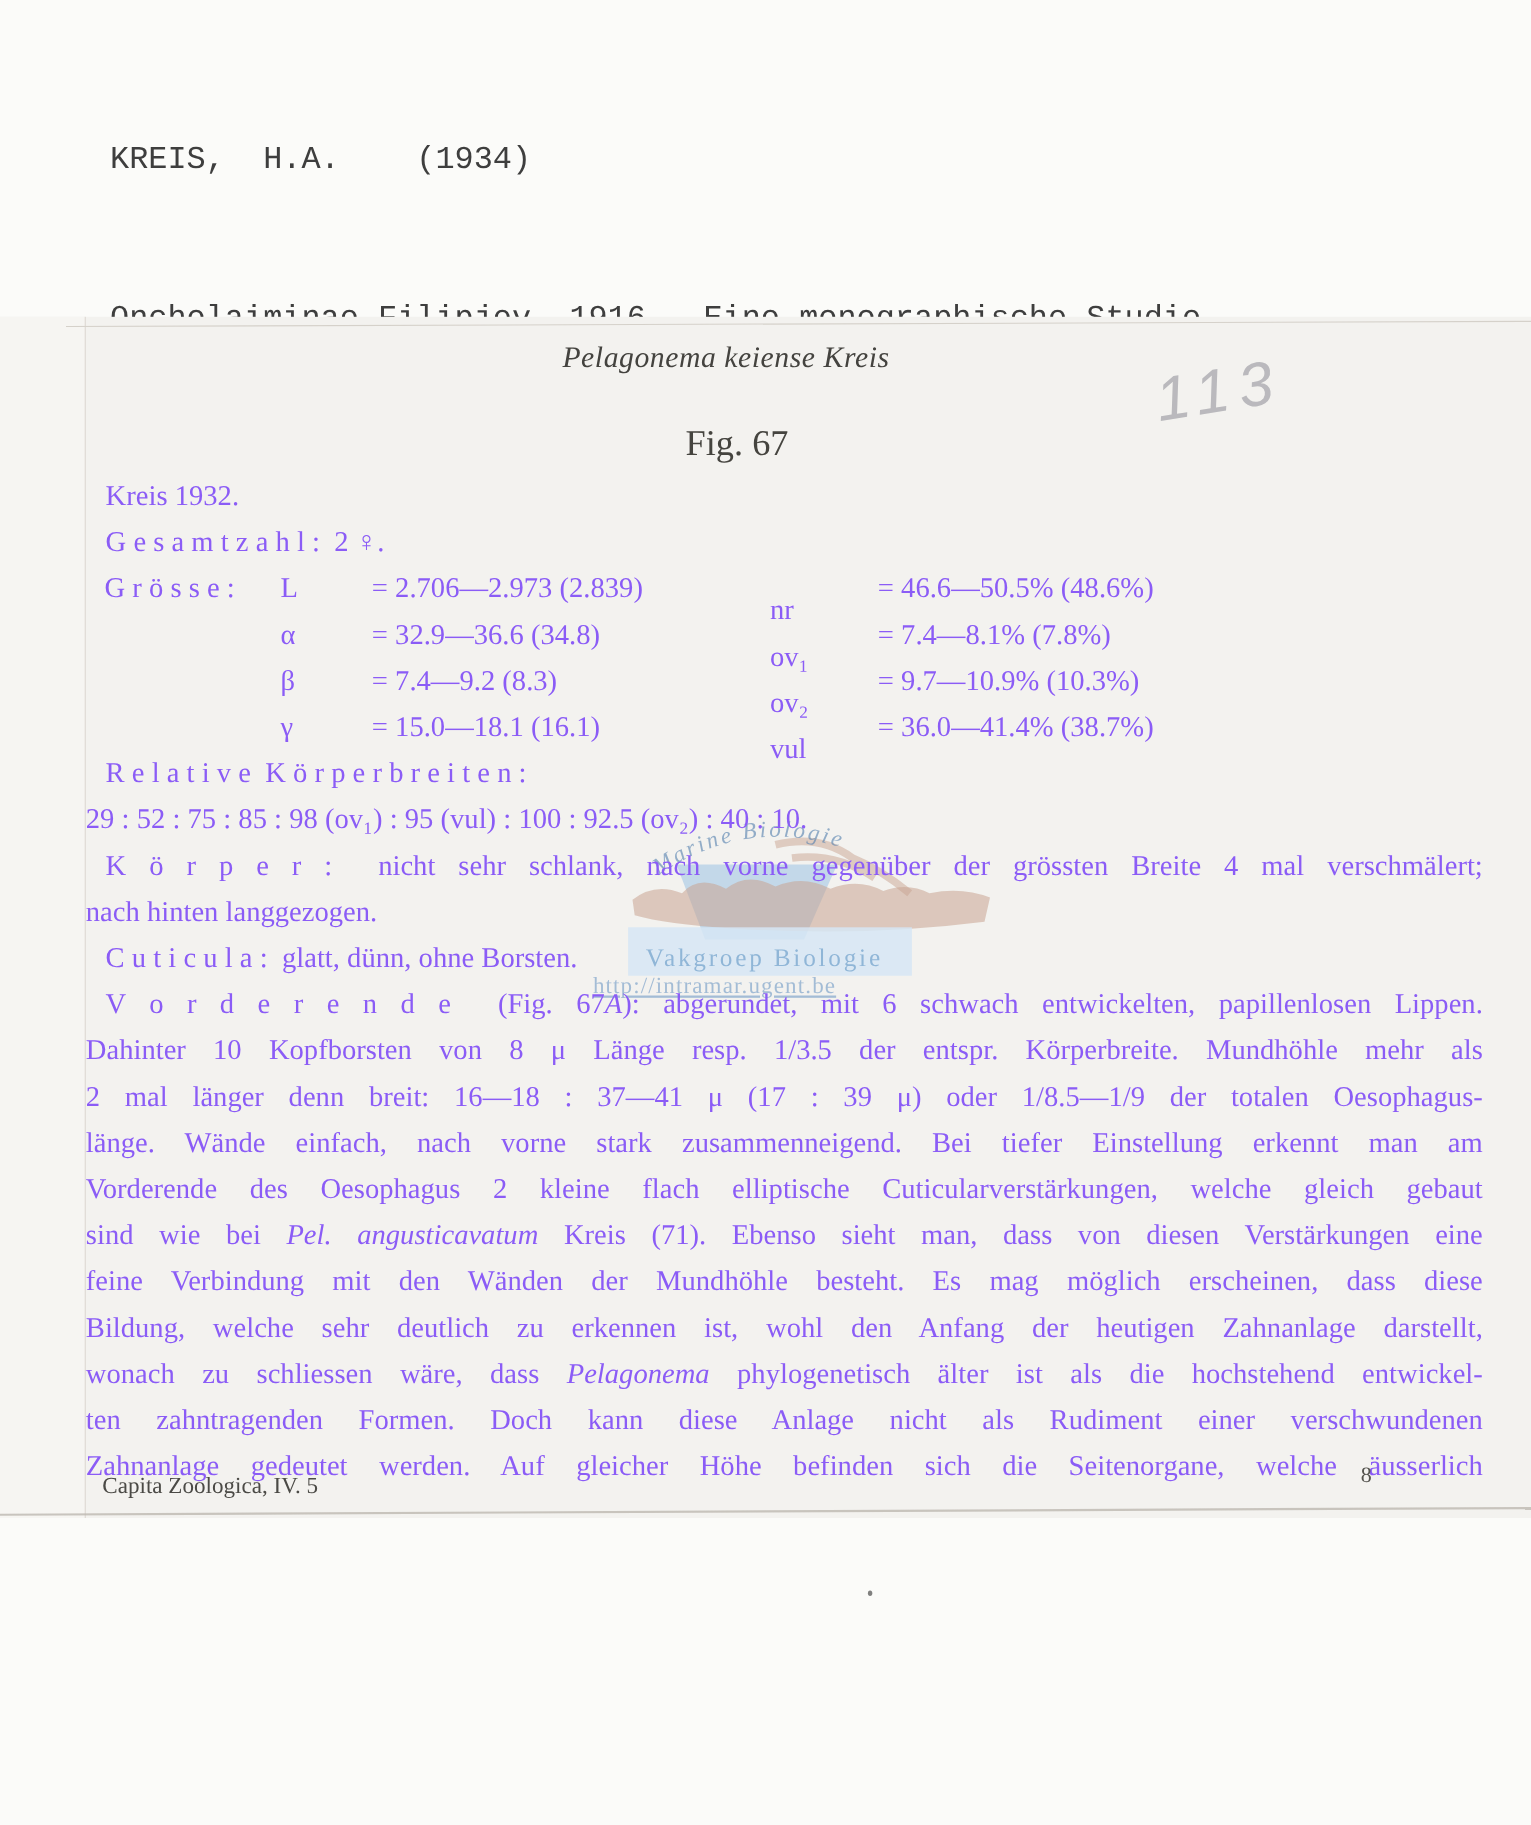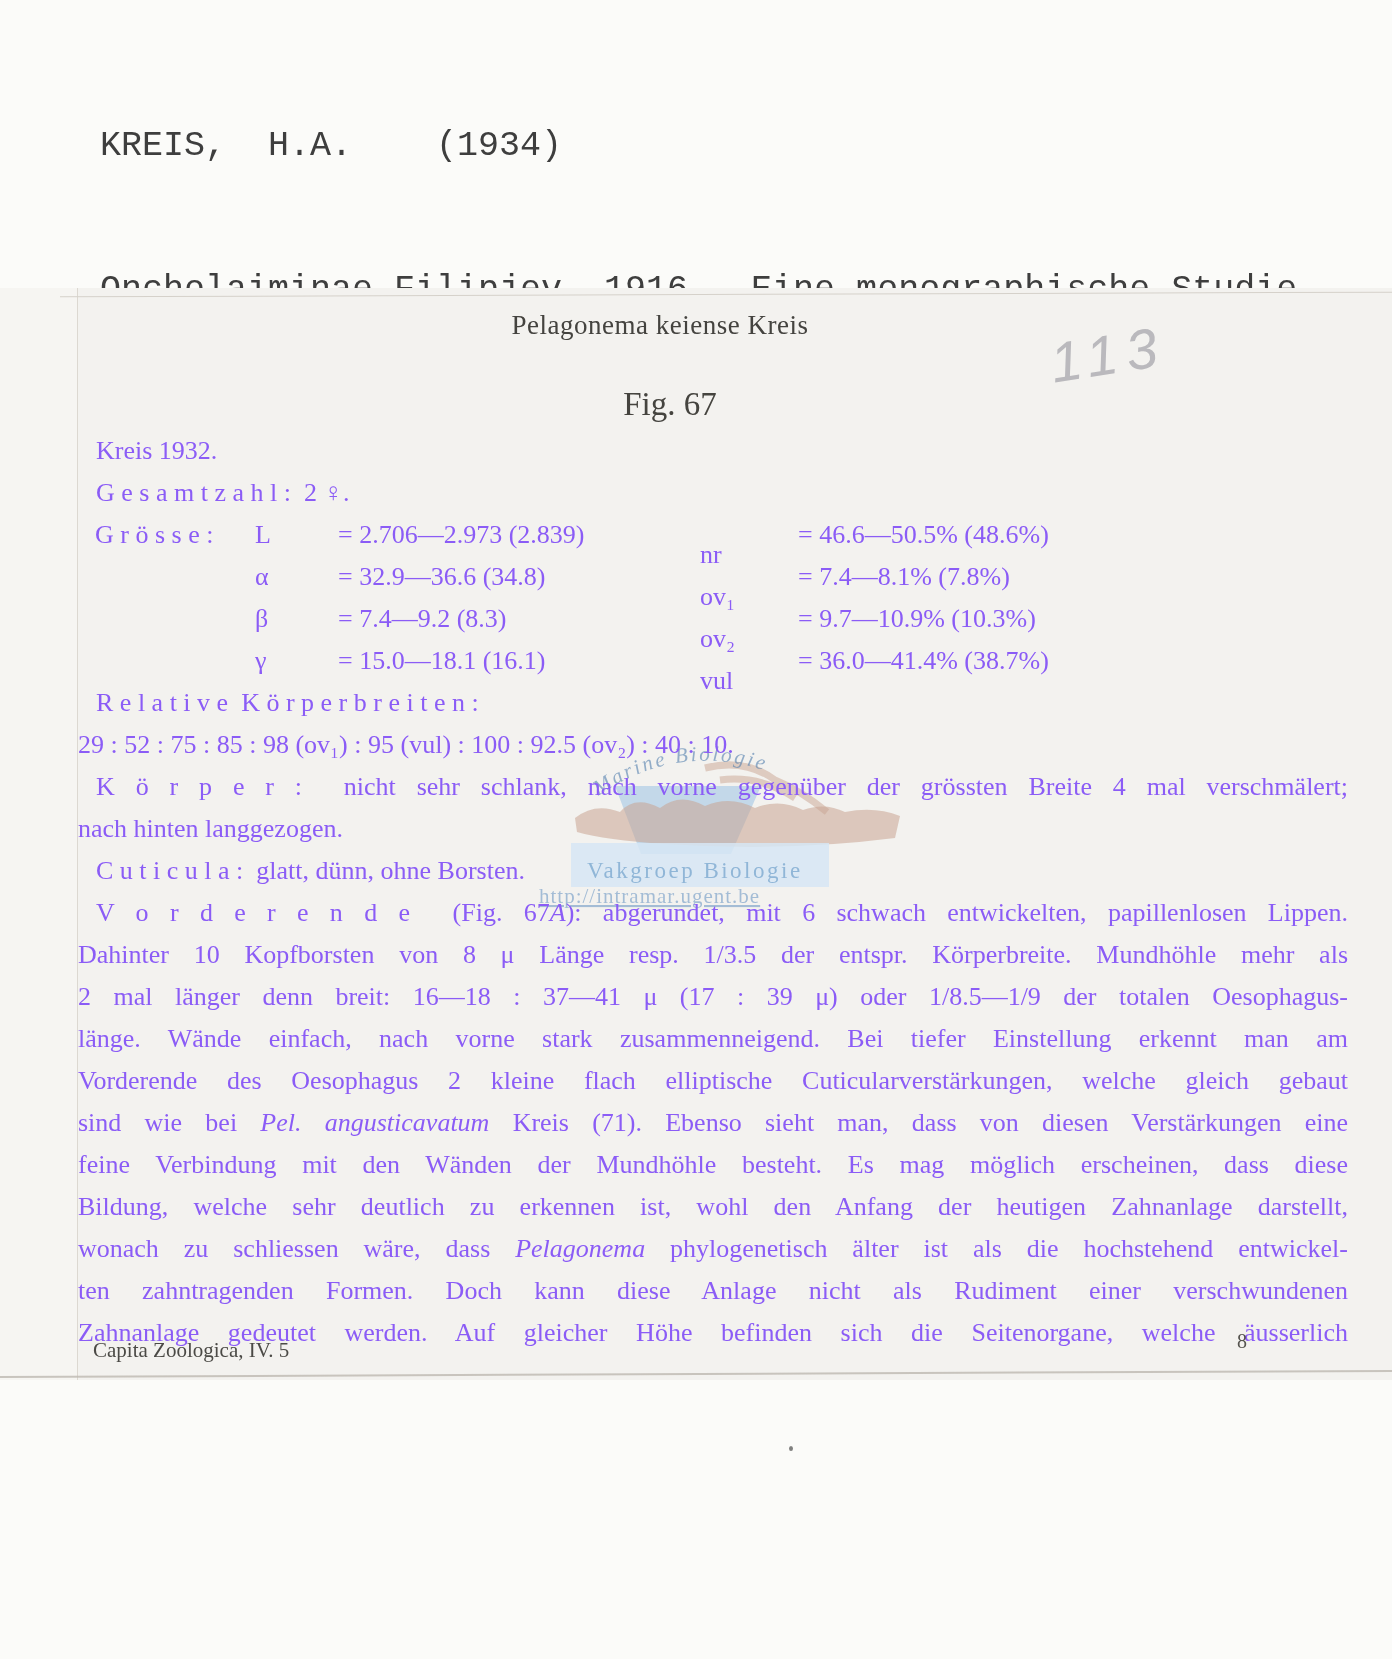--- a/index.html
+++ b/index.html
@@ -9,21 +9,21 @@
     background:#fbfbf9;
     font-family:"Liberation Serif","DejaVu Serif",serif;
     color:#3c3b38;
     overflow:hidden;
   }
 
   
   .citation {
     position:absolute; left:100px; top:26px;
     font-family:"Liberation Mono","DejaVu Sans Mono",monospace;
-    font-size:35px; line-height:48px; color:#3e3e3e;
+    font-size:29px; line-height:48px; color:#3e3e3e;
     white-space:pre;
   }
   .citation .vol { text-decoration:underline; text-underline-offset:5px; }
 
   
   .scan {
     position:absolute; left:0; top:288px; width:1392px; height:1092px;
     background:#f3f2ef;
   }
   .scan-top-edge {
@@ -34,21 +34,21 @@
     position:absolute; left:0; top:0; width:78px; height:100%;
     background:#f6f5f2; border-right:1px solid #dcd8d1;
   }
   .scan-bottom-edge {
     position:absolute; left:0; top:1085px; width:1392px; height:2px;
     background:#bdb8b0; transform:rotate(-0.25deg); opacity:.8;
   }
 
   .page-title {
     position:absolute; left:0; top:22px; width:1320px; text-align:center;
-    font-size:27px; color:#44433f; letter-spacing:.5px;
+    font-style:italic; font-size:27px; color:#44433f; letter-spacing:.5px;
   }
   .figure-label {
     position:absolute; left:0; top:98px; width:1340px; text-align:center;
     font-size:33px; color:#45443f;
   }
   .handwritten {
     position:absolute; left:1050px; top:34px;
     font-family:"Liberation Sans","DejaVu Sans",sans-serif;
     font-style:italic; font-size:56px; color:#a2a2a8;
     letter-spacing:9px; transform:rotate(-9deg); opacity:.7;

